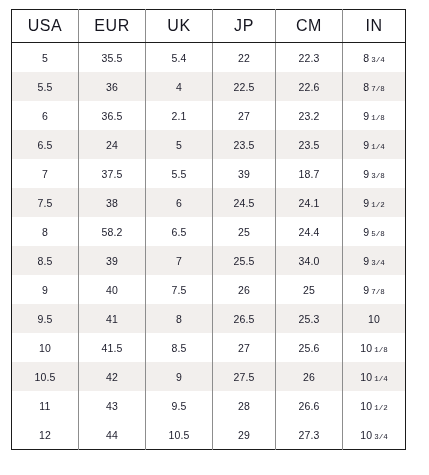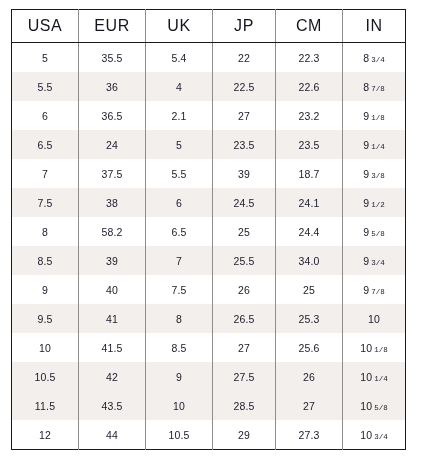--- a/index.html
+++ b/index.html
@@ -207,27 +207,27 @@
           <td><span class="in-cell"><span class="in-whole">10</span><span class="in-frac">1/8</span></span></td>
         </tr>
         <tr class="alt">
           <td>10.5</td>
           <td>42</td>
           <td>9</td>
           <td>27.5</td>
           <td>26</td>
           <td><span class="in-cell"><span class="in-whole">10</span><span class="in-frac">1/4</span></span></td>
         </tr>
-        <tr class="alt">
-          <td>11.5</td>
-          <td>43.5</td>
-          <td>10</td>
-          <td>28.5</td>
-          <td>27</td>
-          <td><span class="in-cell"><span class="in-whole">10</span><span class="in-frac">5/8</span></span></td>
+        <tr class="plain">
+          <td>11</td>
+          <td>43</td>
+          <td>9.5</td>
+          <td>28</td>
+          <td>26.6</td>
+          <td><span class="in-cell"><span class="in-whole">10</span><span class="in-frac">1/2</span></span></td>
         </tr>
         <tr class="plain">
           <td>12</td>
           <td>44</td>
           <td>10.5</td>
           <td>29</td>
           <td>27.3</td>
           <td><span class="in-cell"><span class="in-whole">10</span><span class="in-frac">3/4</span></span></td>
         </tr>
       </tbody>

